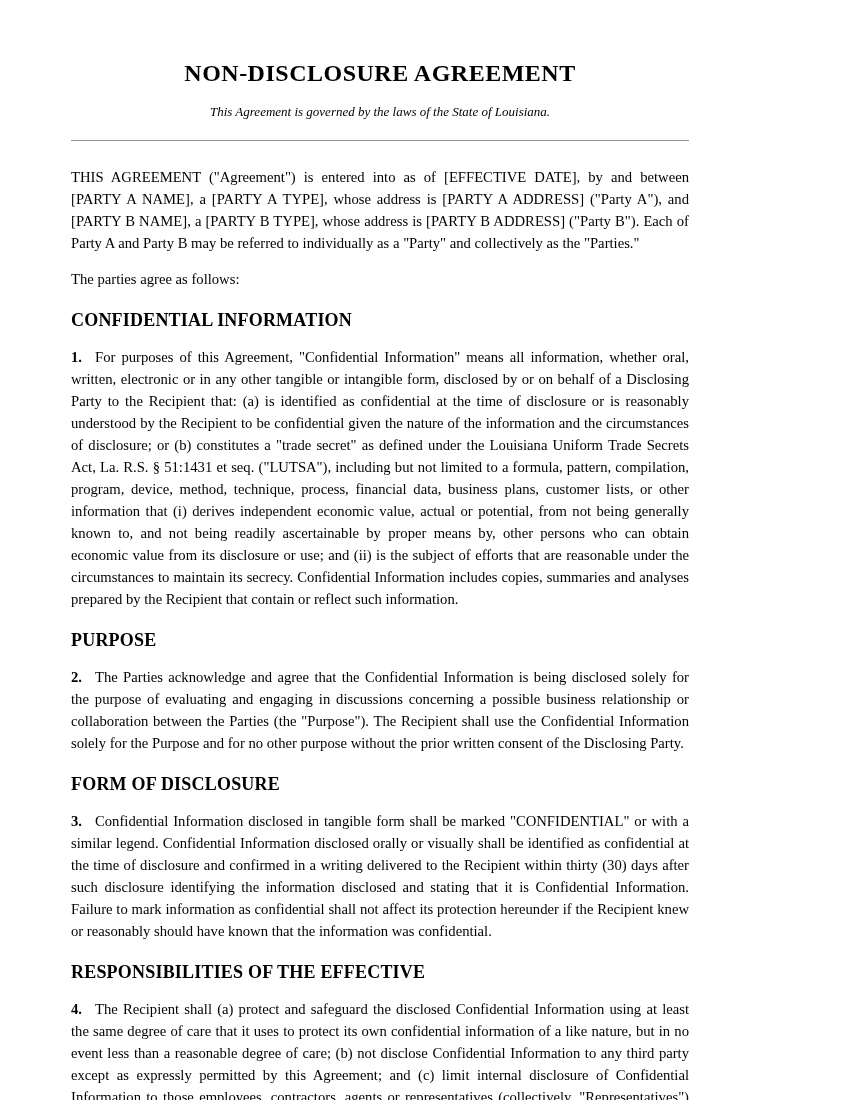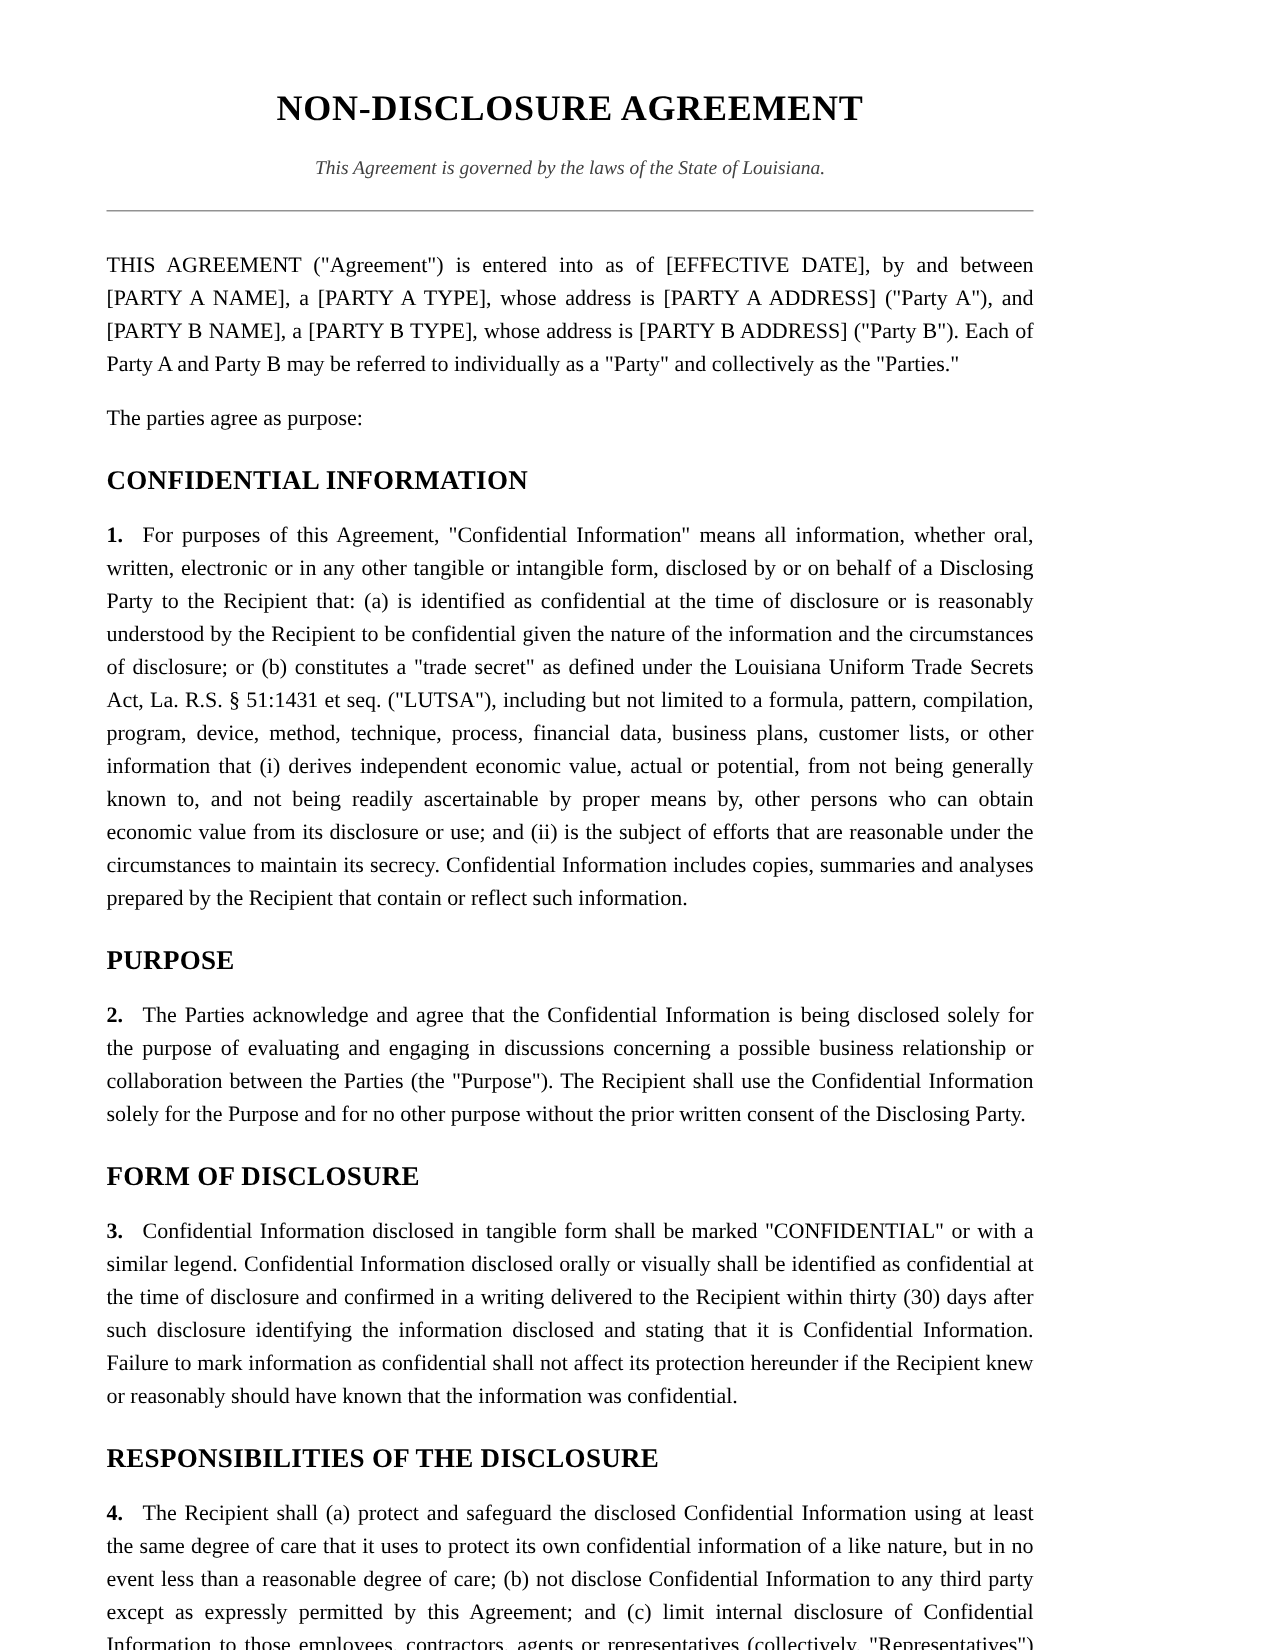--- a/index.html
+++ b/index.html
@@ -26,21 +26,21 @@
     line-height: 30px;
     font-weight: bold;
     letter-spacing: 0.5px;
   }
   .subtitle {
     margin: 16px 0 0 0;
     text-align: center;
     font-style: italic;
     font-size: 13px;
     line-height: 16px;
-    color: #404040;
+    color: #000000;
   }
   .divider {
     margin: 20px 0 0 0;
     border: 0;
     border-top: 1.5px solid #929292;
     height: 0;
   }
   .body-para {
     margin: 16px 0 0 0;
     font-size: 14.67px;
@@ -73,35 +73,35 @@
 <div class="page">
 
   <h1 class="doc-title">NON-DISCLOSURE AGREEMENT</h1>
 
   <p class="subtitle">This Agreement is governed by the laws of the State of Louisiana.</p>
 
   <hr class="divider">
 
   <p class="body-para intro">THIS AGREEMENT ("Agreement") is entered into as of [EFFECTIVE DATE], by and between [PARTY A NAME], a [PARTY A TYPE], whose address is [PARTY A ADDRESS] ("Party A"), and [PARTY B NAME], a [PARTY B TYPE], whose address is [PARTY B ADDRESS] ("Party B"). Each of Party A and Party B may be referred to individually as a "Party" and collectively as the "Parties."</p>
 
-  <p class="body-para lead-in">The parties agree as purpose:</p>
+  <p class="body-para lead-in">The parties agree as follows:</p>
 
   <section>
     <h2 class="section-heading">CONFIDENTIAL INFORMATION</h2>
     <p class="body-para"><span class="pnum">1.</span><span>For purposes of this Agreement, "Confidential Information" means all information, whether oral, written, electronic or in any other tangible or intangible form, disclosed by or on behalf of a Disclosing Party to the Recipient that: (a) is identified as confidential at the time of disclosure or is reasonably understood by the Recipient to be confidential given the nature of the information and the circumstances of disclosure; or (b) constitutes a "trade secret" as defined under the Louisiana Uniform Trade Secrets Act, La. R.S. § 51:1431 et seq. ("LUTSA"), including but not limited to a formula, pattern, compilation, program, device, method, technique, process, financial data, business plans, customer lists, or other information that (i) derives independent economic value, actual or potential, from not being generally known to, and not being readily ascertainable by proper means by, other persons who can obtain economic value from its disclosure or use; and (ii) is the subject of efforts that are reasonable under the circumstances to maintain its secrecy. Confidential Information includes copies, summaries and analyses prepared by the Recipient that contain or reflect such information.</span></p>
   </section>
 
   <section>
     <h2 class="section-heading">PURPOSE</h2>
     <p class="body-para"><span class="pnum">2.</span><span>The Parties acknowledge and agree that the Confidential Information is being disclosed solely for the purpose of evaluating and engaging in discussions concerning a possible business relationship or collaboration between the Parties (the "Purpose"). The Recipient shall use the Confidential Information solely for the Purpose and for no other purpose without the prior written consent of the Disclosing Party.</span></p>
   </section>
 
   <section>
     <h2 class="section-heading">FORM OF DISCLOSURE</h2>
     <p class="body-para"><span class="pnum">3.</span><span>Confidential Information disclosed in tangible form shall be marked "CONFIDENTIAL" or with a similar legend. Confidential Information disclosed orally or visually shall be identified as confidential at the time of disclosure and confirmed in a writing delivered to the Recipient within thirty (30) days after such disclosure identifying the information disclosed and stating that it is Confidential Information. Failure to mark information as confidential shall not affect its protection hereunder if the Recipient knew or reasonably should have known that the information was confidential.</span></p>
   </section>
 
   <section>
-    <h2 class="section-heading">RESPONSIBILITIES OF THE DISCLOSURE</h2>
+    <h2 class="section-heading">RESPONSIBILITIES OF THE EFFECTIVE</h2>
     <p class="body-para"><span class="pnum">4.</span><span>The Recipient shall (a) protect and safeguard the disclosed Confidential Information using at least the same degree of care that it uses to protect its own confidential information of a like nature, but in no event less than a reasonable degree of care; (b) not disclose Confidential Information to any third party except as expressly permitted by this Agreement; and (c) limit internal disclosure of Confidential Information to those employees, contractors, agents or representatives (collectively, "Representatives") who have a strict need to know for the Purpose and who are bound by confidentiality obligations at least as restrictive as those contained in this Agreement. The Recipient shall be responsible</span></p>
   </section>
 
 </div>
 
 </body></html>

